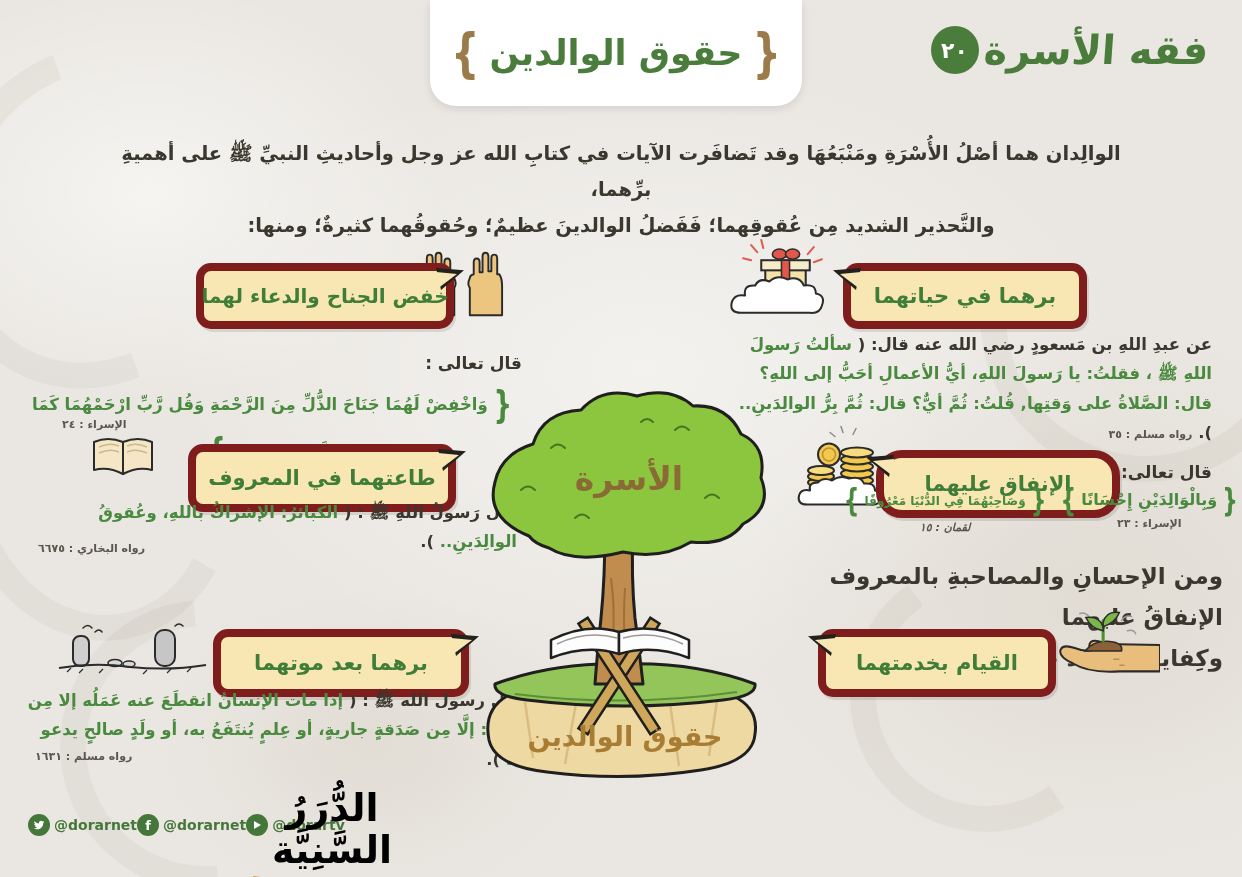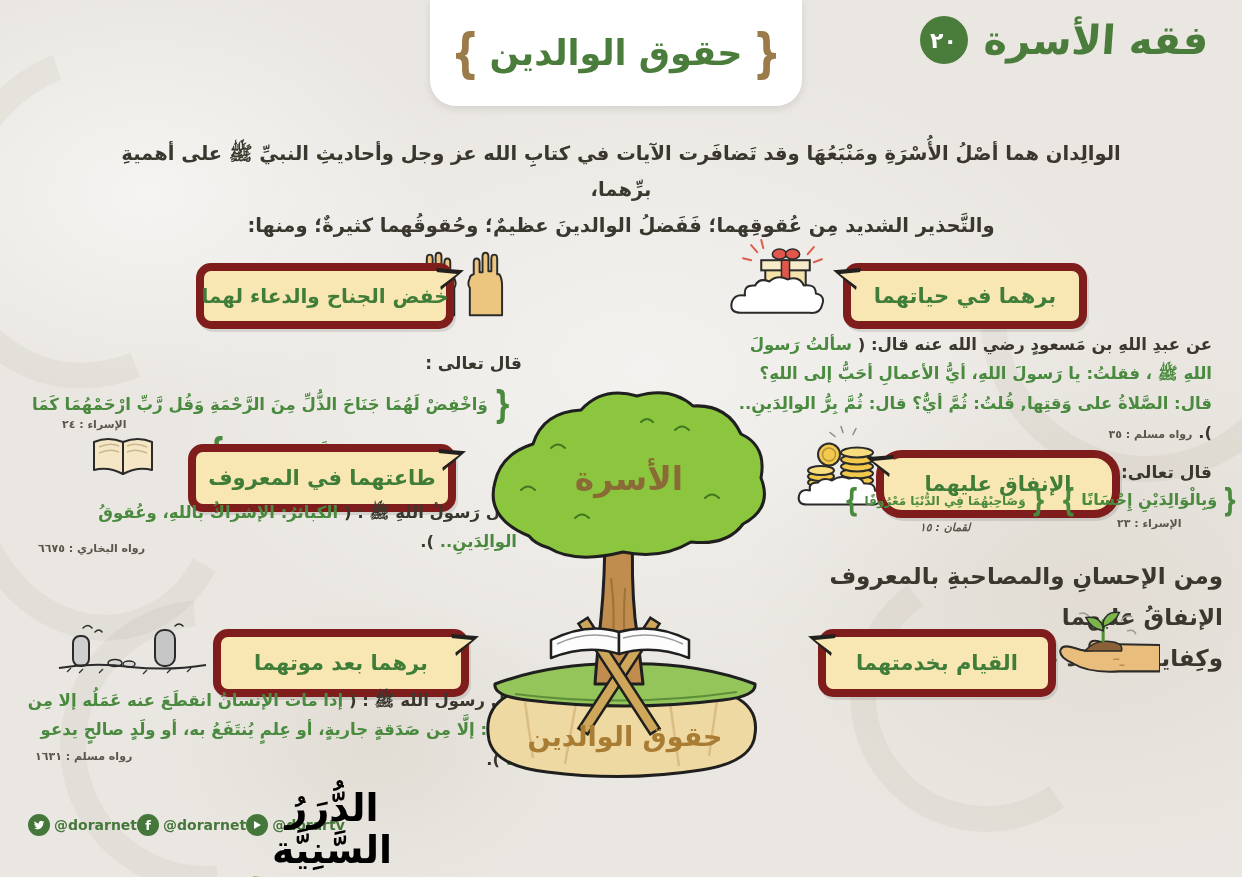--- a/index.html
+++ b/index.html
@@ -13,21 +13,21 @@
       radial-gradient(300px 220px at 30% 85%, rgba(205,196,180,0.30), transparent 70%);}
   .wm{position:absolute;border:26px solid rgba(140,125,100,0.08);border-radius:50%;
       border-top-color:transparent;border-right-color:transparent;pointer-events:none;}
   
   .header-card{position:absolute;left:430px;top:0;width:372px;height:106px;background:#ffffff;
       border-radius:0 0 26px 26px;box-shadow:0 3px 8px rgba(0,0,0,0.10);
       display:flex;align-items:center;justify-content:center;gap:10px;}
   .header-title{color:#4a7c3b;font-size:35px;font-weight:bold;}
   .orn{color:#9b7b4a;font-size:40px;font-weight:bold;display:inline-block;transform:scaleY(1.35);}
   
-  .brand{position:absolute;right:34px;top:16px;display:flex;align-items:center;gap:16px;}
+  .brand{position:absolute;right:34px;top:26px;display:flex;align-items:center;gap:5px;}
   .brand-badge{width:48px;height:48px;border-radius:50%;background:#4a7c3b;color:#fff;
       display:flex;align-items:center;justify-content:center;font-size:22px;font-weight:bold;}
   .brand-name{color:#4a7c3b;font-size:40px;font-weight:bold;transform:skewX(-4deg);}
   
   .intro{position:absolute;left:121px;top:136px;width:1000px;text-align:center;direction:rtl;
       color:#3a372e;font-size:19.5px;font-weight:bold;line-height:1.85;}
   
   .banner{position:absolute;height:50px;background:#f9e7b3;border:8px solid #7f1d1d;border-radius:15px;
       display:flex;align-items:center;justify-content:center;box-shadow:2px 3px 0 rgba(0,0,0,0.10);}
   .banner-text{color:#3f7d38;font-weight:bold;font-size:21px;direction:rtl;white-space:nowrap;}

